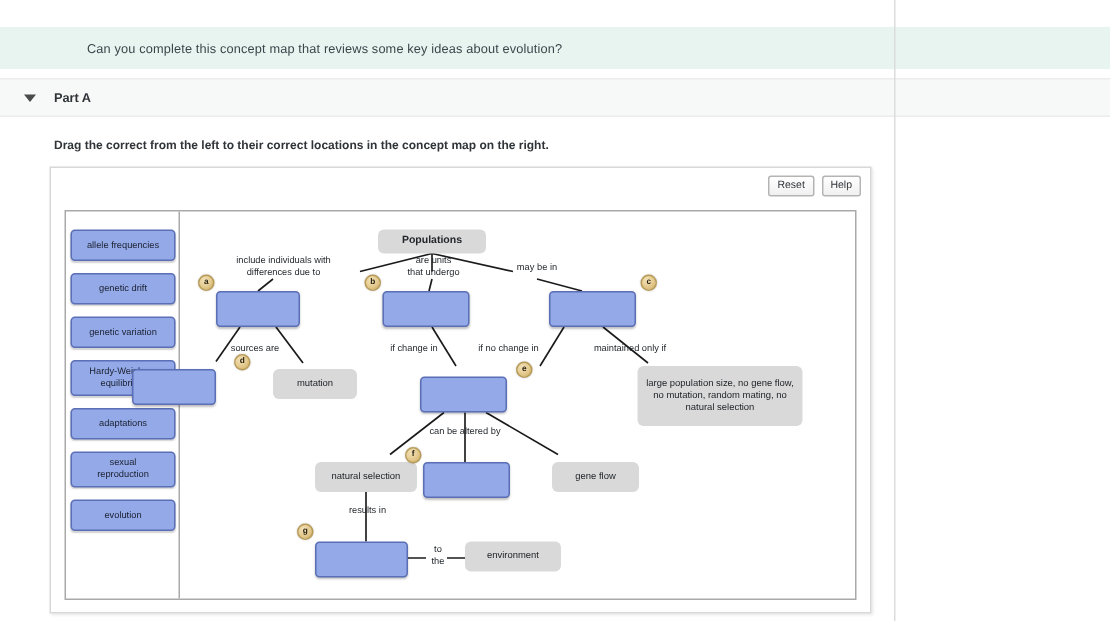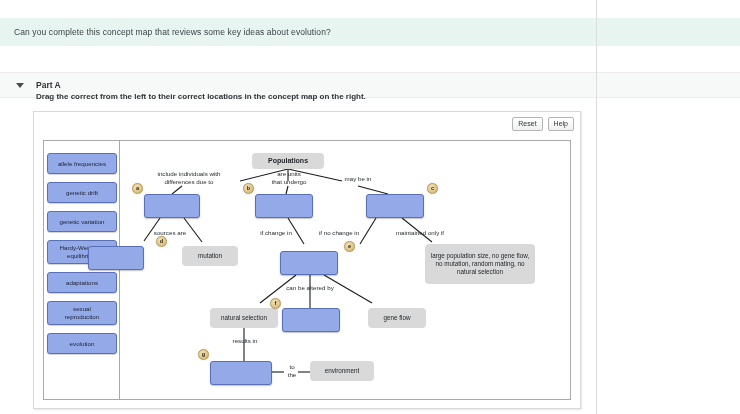--- a/index.html
+++ b/index.html
@@ -10,32 +10,32 @@
     font-family: "Liberation Sans", sans-serif;
     overflow: hidden;
   }
   #root { position: relative; width: 740px; height: 414px; background:#fff; }
 
   
   .question-banner {
     position: absolute; left: 0; top: 18px;
     width: 740px; height: 28px;
     background: #e8f4f0;
-    display: flex; align-items: center;
+    display: flex; align-items: center; padding-left: 44px;
   }
   .question-text {
     padding-left: 14px;
     font-size: 8.5px;
     color: #3b4449;
     letter-spacing: .1px;
   }
 
   
   .part-header {
-    position: absolute; left: 0; top: 72px;
+    position: absolute; left: 0; top: 52px;
     width: 740px; height: 26px;
     background: #f7f8f8;
     border-top: 1px solid #ececec;
     border-bottom: 1px solid #ececec;
     display: flex; align-items: center;
   }
   .disclosure-tri {
     margin-left: 16px;
     width: 0; height: 0;
     border-left: 4px solid transparent;

